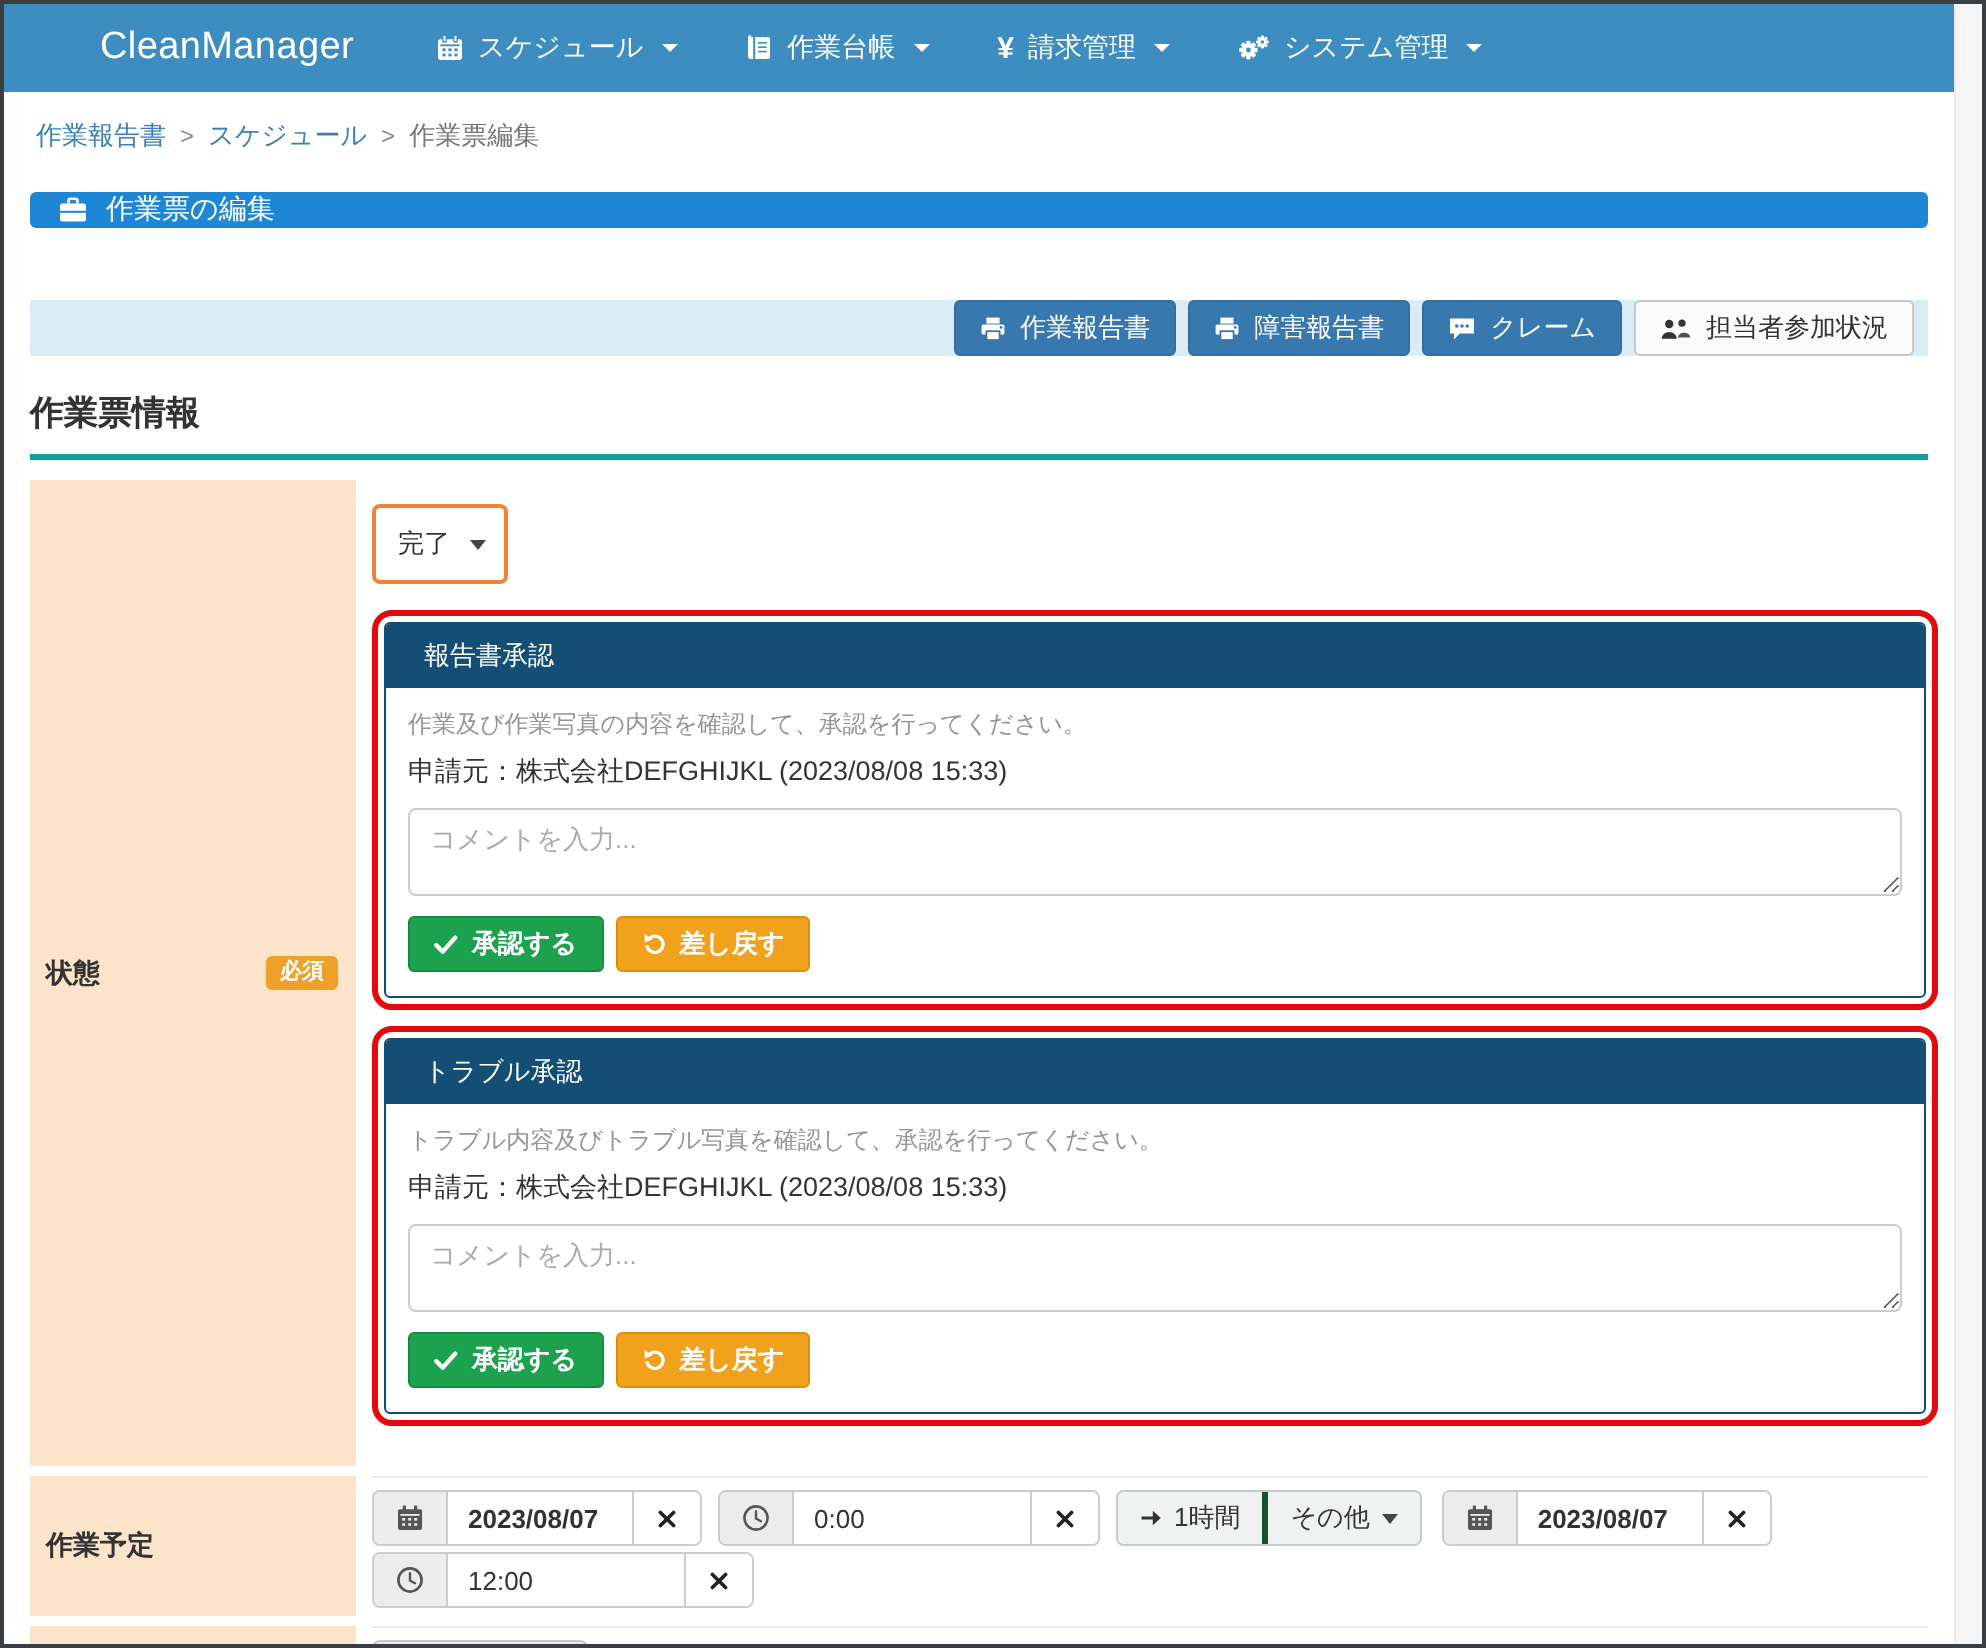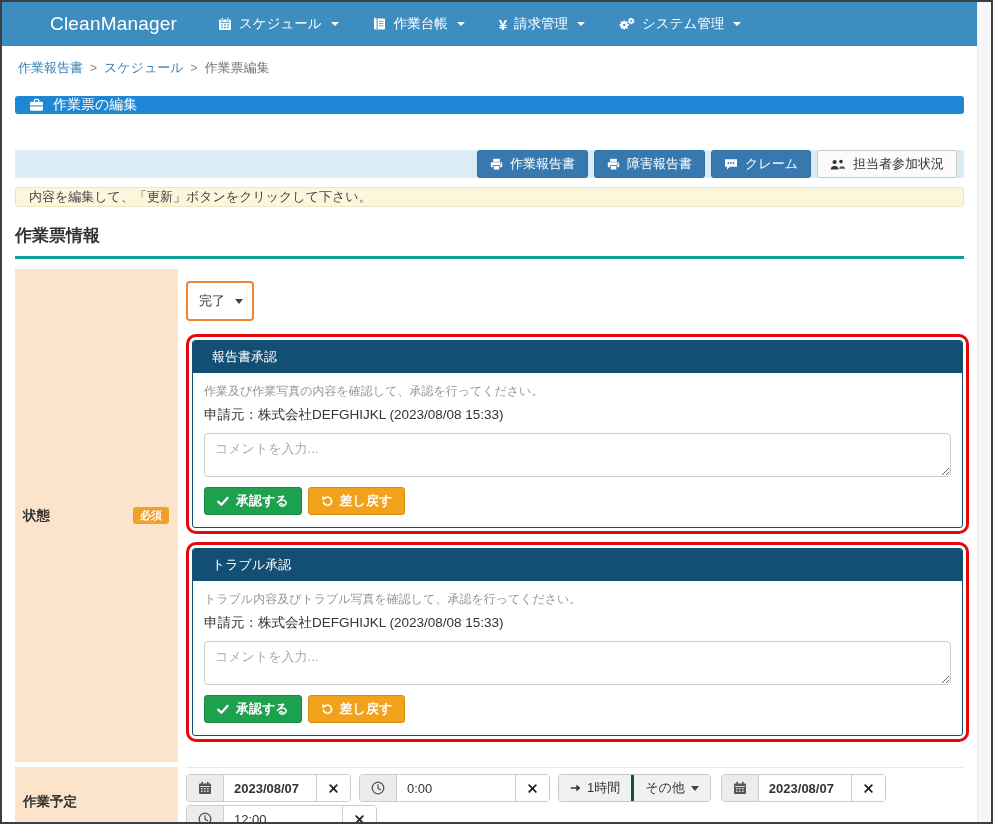--- a/index.html
+++ b/index.html
@@ -212,23 +212,20 @@
               <circle cx="4.6" cy="4" r="2.1"></circle>
               <path d="M0.8 11.4 a3.8 3.4 0 0 1 7.6 0 z"></path>
               <circle cx="11" cy="3.6" r="1.8"></circle>
               <path d="M8.9 10.8 a3.2 3 0 0 1 6.3 0 z" opacity="0.85"></path>
             </g>
           </svg>
         <span>担当者参加状況</span>
       </button>
     </div>
 
-    <div class="notice">
-      <span>内容を編集して、「更新」ボタンをクリックして下さい。</span>
-    </div>
 
     <h2 class="section-title">作業票情報</h2>
 
     <div class="form-area">
 
       <div class="frow">
         <div class="flabel">
           <span>状態</span>
           <span class="req-badge">必須</span>
         </div>

